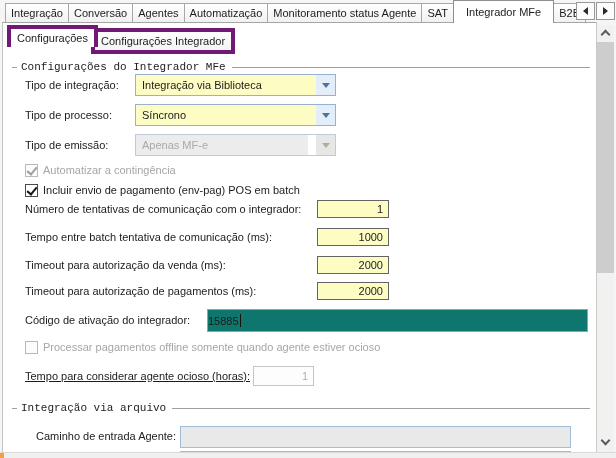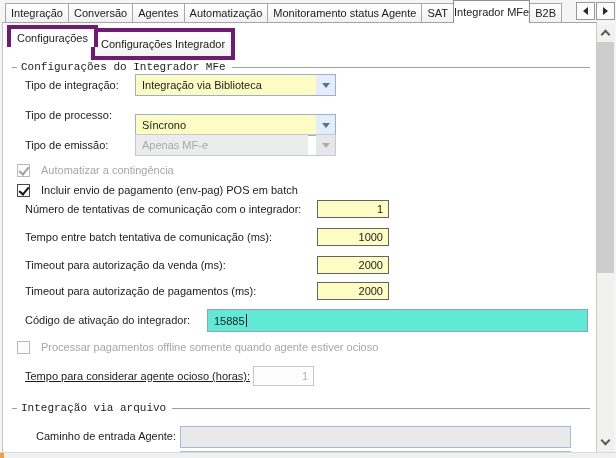--- a/index.html
+++ b/index.html
@@ -8,34 +8,34 @@
     background:#f5f5f5;
     font-family:"Liberation Sans", sans-serif; font-size:11px; color:#1c1c1c;
   }
   
   .tabbar { position:absolute; left:2px; top:0; width:572px; height:22px;
             display:flex; align-items:flex-end; padding-left:3px; }
   .tab { height:19px; box-sizing:border-box; border:1px solid #a8a8a8; border-bottom:none;
          background:linear-gradient(#ffffff,#f1f1f1); padding:0 5px; display:flex; align-items:center;
          margin-right:-1px; white-space:nowrap; cursor:default; }
   .tab.sel { height:23px; background:#ffffff; border-color:#8f8f8f; position:relative; z-index:3;
-             margin-bottom:-1px; padding:0 0;text-align:right; }
+             margin-bottom:-1px; padding:0 12px;text-align:right; }
   .tabscroll { position:absolute; left:576px; top:2px; display:flex; gap:1px; z-index:4; }
   .tsbtn { width:19px; height:18px; box-sizing:border-box; border:1px solid #989898; background:#fcfcfc;
            display:flex; align-items:center; justify-content:center; }
   .tri-left  { width:0; height:0; border-top:4px solid transparent; border-bottom:4px solid transparent; border-right:5px solid #2a2a2a; }
   .tri-right { width:0; height:0; border-top:4px solid transparent; border-bottom:4px solid transparent; border-left:5px solid #2a2a2a; }
 
   
   .panel { position:absolute; left:2px; top:22px; width:593px; height:430px; background:#ffffff;
            border-top:1px solid #a5a5a5; border-left:1px solid #c2c2c2; border-right:1px solid #c9c9c9; }
   .subtab { position:absolute; box-sizing:border-box; display:flex; align-items:center; padding:0 6px;
             border:4px solid #701a75; white-space:nowrap; cursor:default; }
   .subtab.sel { left:4px; top:2px; height:22px; background:#ffffff; border-bottom:none; z-index:2; }
-  .subtab.uns { left:88px; top:5px; height:32px; background:linear-gradient(#ffffff,#f3f3f3); }
+  .subtab.uns { left:88px; top:5px; height:26px; background:linear-gradient(#ffffff,#f3f3f3); }
 
   
   .ghead { position:absolute; left:9px; width:578px; height:14px; display:flex; align-items:center;font-family:Liberation Mono, monospace; }
   .ghead .dash { width:5px; height:1px; background:#9f9f9f; margin-right:4px; }
   .ghead .cap  { margin-right:6px; white-space:nowrap; }
   .ghead .line { flex:1; height:1px; background:#9f9f9f; }
   #ghead1 { top:37px; }  #ghead2 { top:378px; }
 
   
   .flabel { position:absolute; white-space:nowrap; }
@@ -43,39 +43,39 @@
   
   .combo { position:absolute; left:132px; width:201px; height:22px; box-sizing:border-box;
            border:1px solid #9ab0cf; display:flex; cursor:default; }
   .combo .txt { flex:1; background:#fdfdc3; display:flex; align-items:center; padding-left:6px; overflow:hidden; }
   .combo .btn { width:19px; background:#e4eefa; display:flex; align-items:center; justify-content:center; }
   .combo .arr { width:0; height:0; border-left:4px solid transparent; border-right:4px solid transparent; border-top:5px solid #4d739f; }
   .combo.dis { border-color:#bfcbda;gap:8px; }
   .combo.dis .txt { background:#ececec; color:#a9a9a9; }
   .combo.dis .btn { background:#e7e7e7; }
   .combo.dis .arr { border-top-color:#b3ac9b; }
-  #combo-integracao { top:51px; } #combo-processo { top:81px;margin-top:10px; } #combo-emissao { top:111px; }
-
-  
-  .cbrow { position:absolute; left:14px; display:flex; align-items:center; gap:11px; height:16px; cursor:default; }
+  #combo-integracao { top:51px; } #combo-processo { top:81px; } #combo-emissao { top:111px; }
+
+  
+  .cbrow { position:absolute; left:22px; display:flex; align-items:center; gap:5px; height:16px; cursor:default; }
   .cbbox { width:13px; height:13px; box-sizing:border-box; border:1px solid #4a4a4a; background:#fff; position:relative; flex:none; }
   .cbbox.checked::after { content:""; position:absolute; left:3px; top:0px; width:4px; height:8px;
        border-right:2px solid #161616; border-bottom:2px solid #161616; transform:rotate(40deg); }
   .cbrow.dis .cbbox { border-color:#b9b9b9; background:#fcfcfc; }
   .cbrow.dis .cbbox.checked::after { border-color:#9f9f9f; }
   .cbrow.dis .cblabel { color:#a6a6a6; }
   #cb-automatizar { top:139px; } #cb-incluir { top:159px; } #cb-processar { top:316px; }
 
   
   .numfield { position:absolute; left:314px; width:72px; height:18px; box-sizing:border-box;
               border:1px solid #646464; background:#fdfdc3; display:flex; align-items:center;
               justify-content:flex-end; padding-right:5px; }
   #nf-tentativas { top:177px; } #nf-tempo { top:205px;padding-left:24px; } #nf-timeout-venda { top:233px; } #nf-timeout-pag { top:259px; }
   #codigo-field { position:absolute; left:204px; top:286px; width:381px; height:23px; box-sizing:border-box;
-                  border:1px solid #93a1b2; background:#5eead4; display:flex; align-items:center; padding-left:6px; }
+                  border:1px solid #93a1b2; background:#0f766e; display:flex; align-items:center; }
   .caret { width:1px; height:13px; background:#111; margin-left:1px; flex:none; }
   #ocioso-field { position:absolute; left:250px; top:343px; width:61px; height:20px; box-sizing:border-box;
                   border:1px solid #c6c6c6; background:#fdfdfd; color:#b0b0b0; display:flex; align-items:center;
                   justify-content:flex-end; padding-right:5px; }
   #caminho-field { position:absolute; left:177px; top:403px; width:391px; height:22px; box-sizing:border-box;
                    border:1px solid #a3bcd7; background:#e9e9e9; display:flex; align-items:center; padding-left:6px; color:#8f8f8f; }
   #next-field-edge { position:absolute; left:177px; top:428px; width:391px; height:1px; background:#a3bcd7; }
 
   
   #vscroll { position:absolute; left:597px; top:25px; width:17px; height:427px; background:#f1f1f0; }

